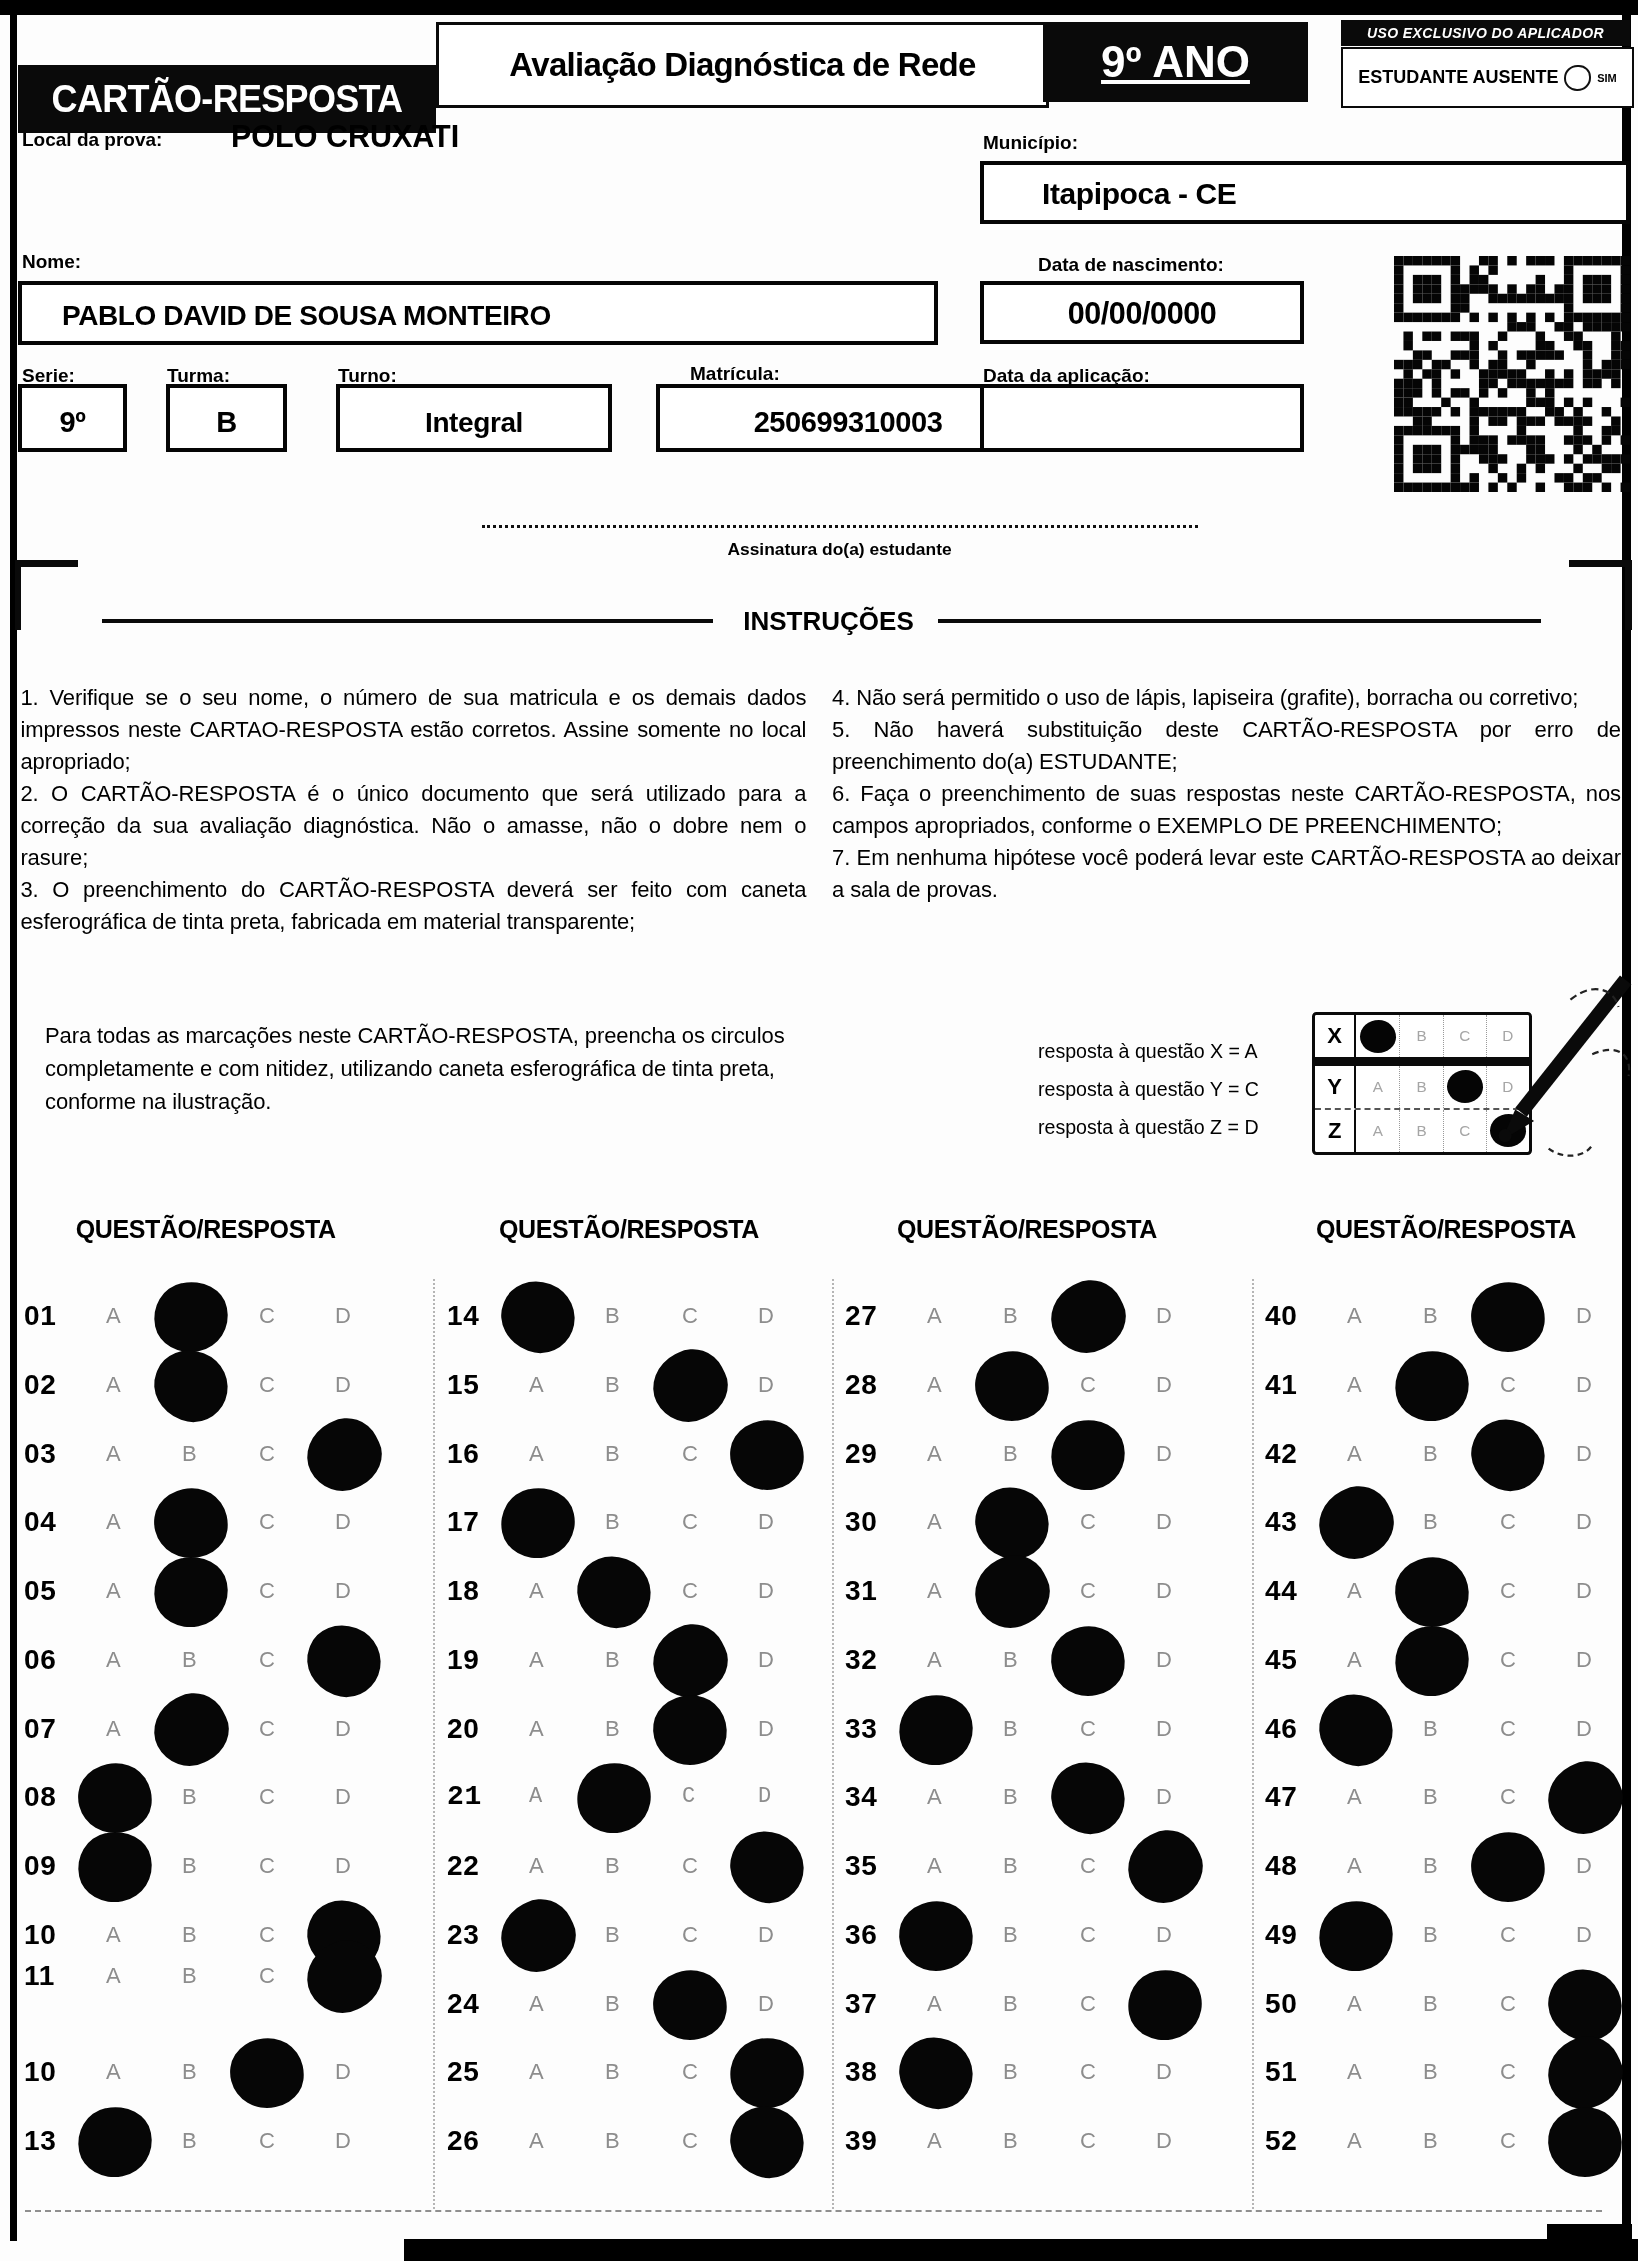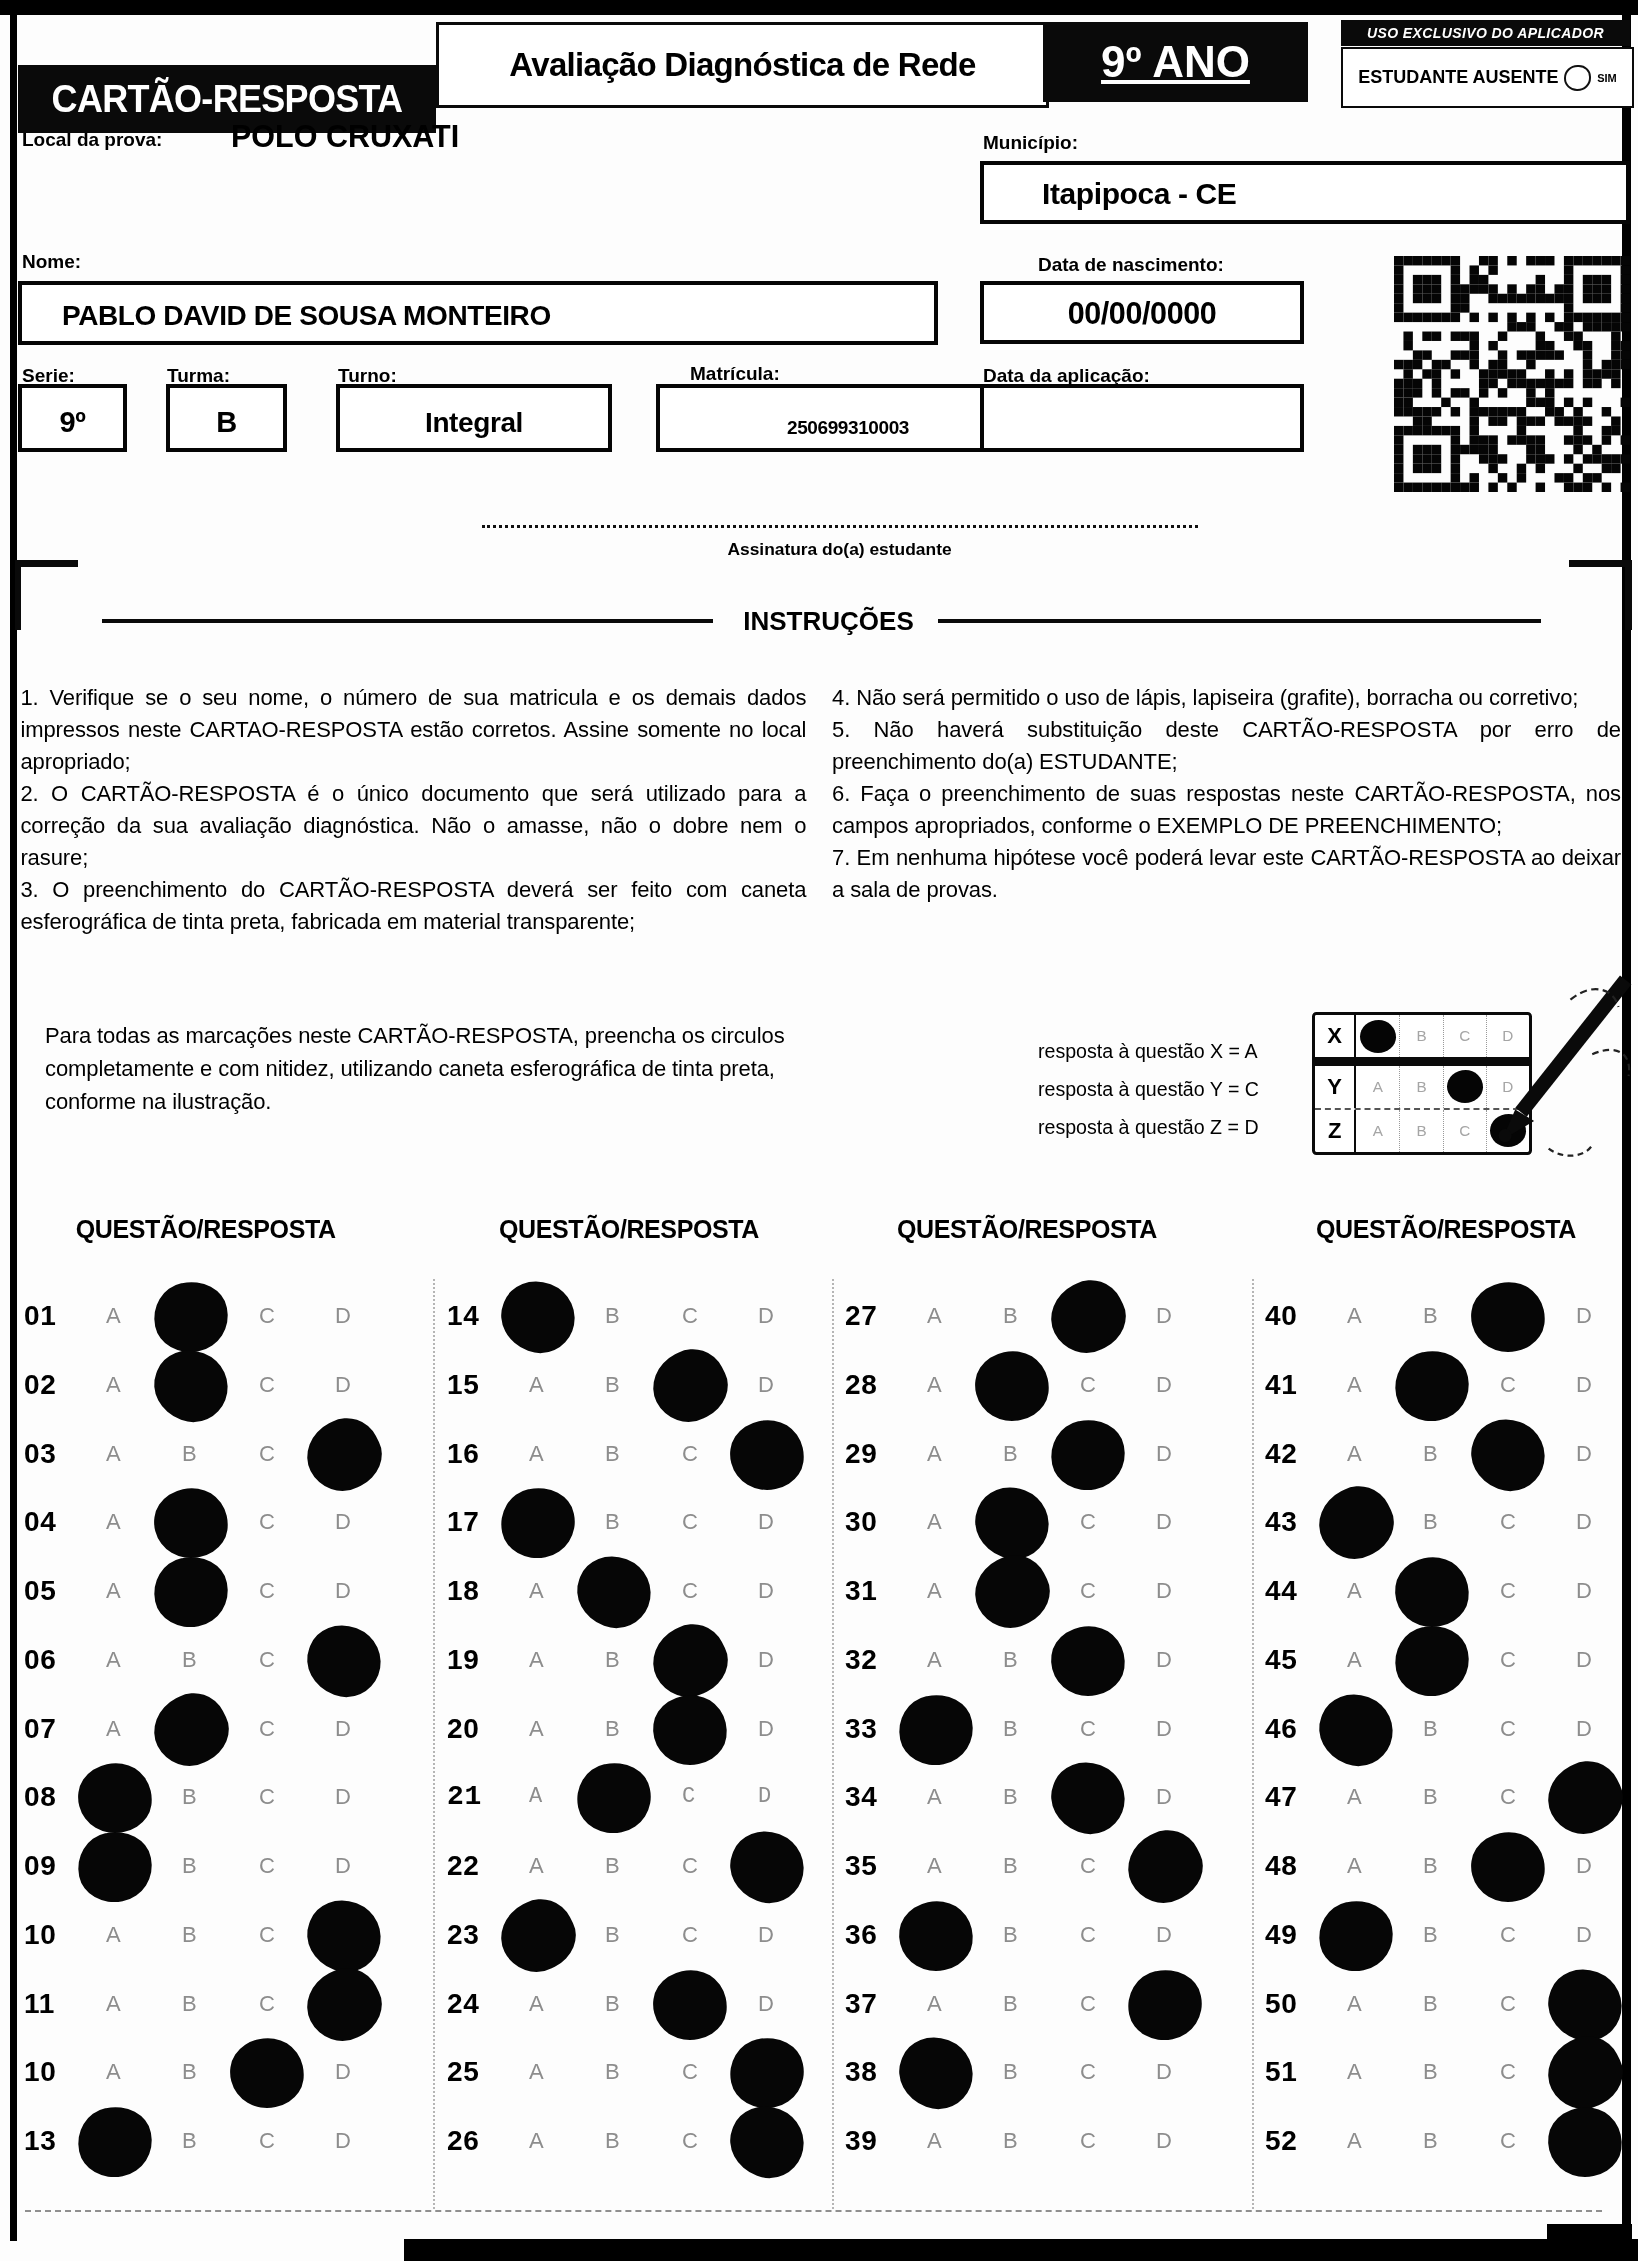--- a/index.html
+++ b/index.html
@@ -448,21 +448,21 @@
   <span class="abs lbl" style="left:167px;top:365px;">Turma:</span>
   <div class="abs fbox center" style="left:166px;top:384px;width:121px;height:68px;">
     <span class="fval" style="font-size:29px;">B</span>
   </div>
   <span class="abs lbl" style="left:338px;top:365px;">Turno:</span>
   <div class="abs fbox center" style="left:336px;top:384px;width:276px;height:68px;">
     <span class="fval">Integral</span>
   </div>
   <span class="abs lbl" style="left:690px;top:363px;">Matrícula:</span>
   <div class="abs fbox center" style="left:656px;top:384px;width:384px;height:68px;">
-    <span class="fval" style="font-size:19px;">250699310003</span>
+    <span class="fval" style="font-size:29px;">250699310003</span>
   </div>
   <span class="abs lbl" style="left:983px;top:365px;">Data da aplicação:</span>
   <div class="abs fbox center" style="left:980px;top:384px;width:324px;height:68px;">
     <span class="fval"></span>
   </div>
 
   <div class="abs dotline" style="left:482px;top:525px;width:716px;"></div>
   <div class="abs sig-lbl" style="left:627px;top:539px;width:425px;">Assinatura do(a) estudante</div>
 
   <div class="abs cropmark" style="left:14.5px;top:560px;width:63px;height:7.3px;"></div>
@@ -616,21 +616,21 @@
           <span class="opt" style="left: 235px;">C</span>
           <span class="opt" style="left: 311px;">D</span>
         </div>
         <div class="ansrow" style="top: 619px;">
           <span class="qnum">10</span>
           <span class="opt" style="left: 82px;">A</span>
           <span class="opt" style="left: 158px;">B</span>
           <span class="opt" style="left: 235px;">C</span>
           <div class="blob b2" style="left: 283px; top: -1.5px;"></div>
         </div>
-        <div class="ansrow" style="top: 688px;">
+        <div class="ansrow" style="top: 660px;">
           <span class="qnum">11</span>
           <span class="opt" style="left: 82px;">A</span>
           <span class="opt" style="left: 158px;">B</span>
           <span class="opt" style="left: 235px;">C</span>
           <div class="blob b3" style="left: 283px; top: -1.5px;"></div>
         </div>
         <div class="ansrow" style="top: 756px;">
           <span class="qnum">10</span>
           <span class="opt" style="left: 82px;">A</span>
           <span class="opt" style="left: 158px;">B</span>

